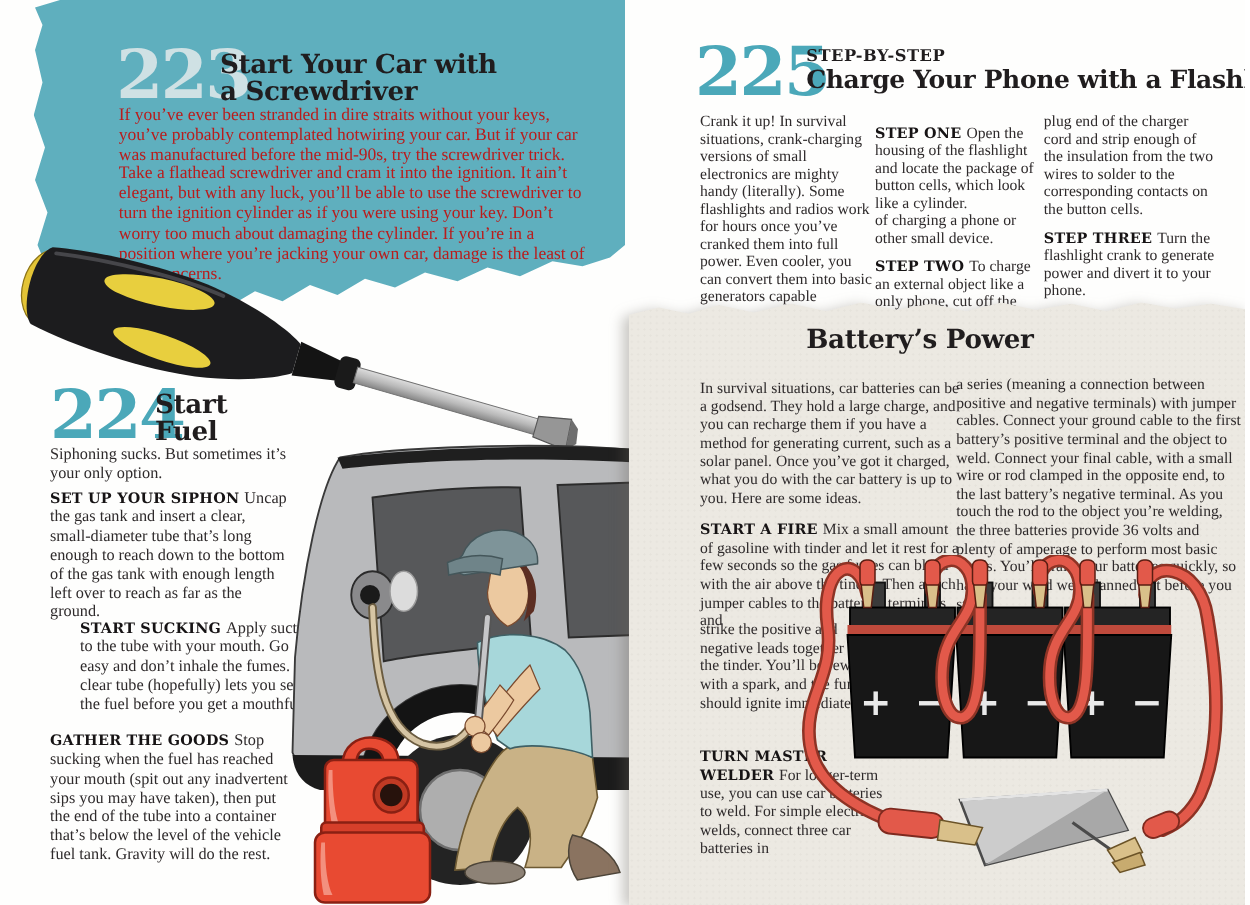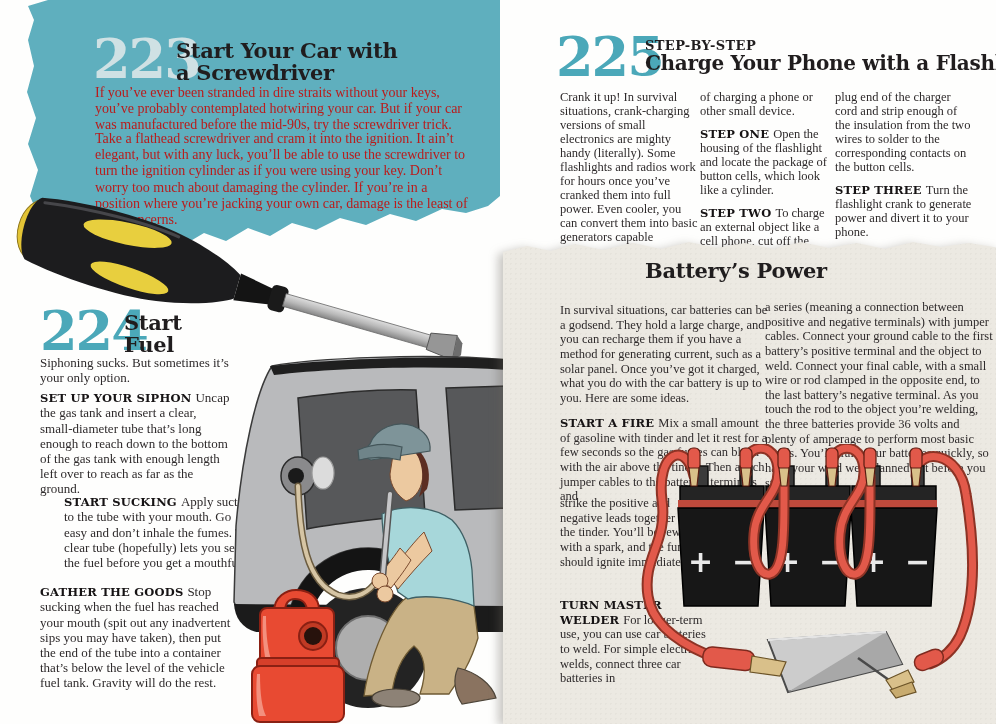--- a/index.html
+++ b/index.html
@@ -147,26 +147,26 @@
     </g>
   </svg>
 
   <div class="abs num teal" style="left:556px;top:30px;">225</div>
   <div class="abs overline" style="left:645px;top:38px;">STEP-BY-STEP</div>
   <div class="abs h-title" style="left:645px;top:53px;white-space:nowrap;font-size:20px;">Charge Your Phone with a Flashlight</div>
 
   <p class="abs b225" style="left:560px;top:90px;width:138px;">Crank it up! In survival situations, crank-charging versions of small electronics are mighty handy (literally). Some flashlights and radios work for hours once you’ve cranked them into full power. Even cooler, you can convert them into basic generators capable</p>
 
   <div class="abs" style="left:700px;top:90px;width:133px;">
-    <p class="b225">of charging a phone or other small device.</p>
     <p class="b225" style="margin-top:9px;">
       <b class="lbl">STEP ONE</b><span>Open the housing of the flashlight and locate the package of button cells, which look like a cylinder.</span>
     </p>
+    <p class="b225">of charging a phone or other small device.</p>
     <p class="b225" style="margin-top:9px;">
-      <b class="lbl">STEP TWO</b><span>To charge an external object like a cell phone, cut off the</span>
+      <b class="lbl">STEP TWO</b><span>To charge an external object like a only phone, cut off the</span>
     </p>
   </div>
 
   <div class="abs" style="left:835px;top:90px;width:140px;">
     <p class="b225">plug end of the charger cord and strip enough of the insulation from the two wires to solder to the corresponding contacts on the button cells.</p>
     <p class="b225" style="margin-top:9px;">
       <b class="lbl">STEP THREE</b><span>Turn the flashlight crank to generate power and divert it to your phone.</span>
     </p>
   </div>
 

